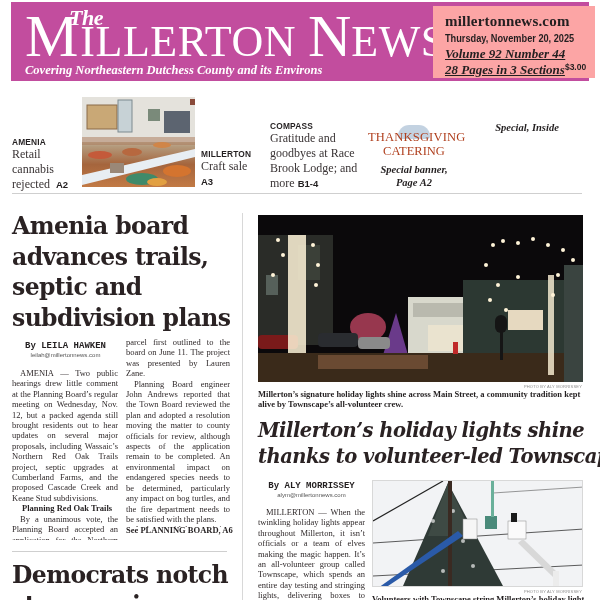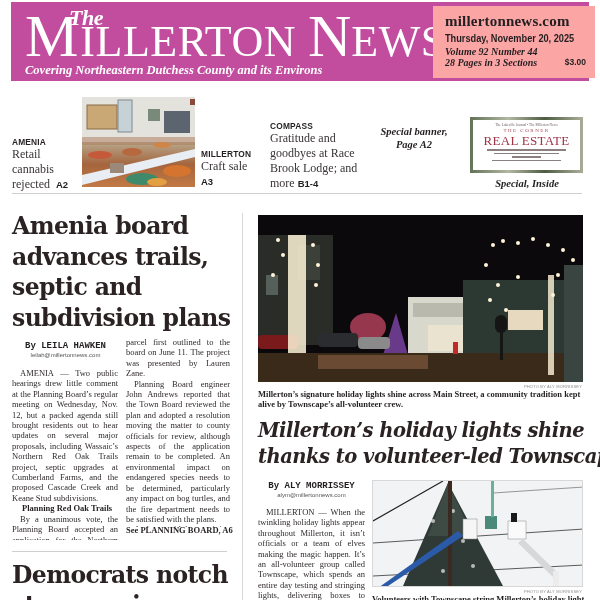--- a/index.html
+++ b/index.html
@@ -35,21 +35,21 @@
   .mast-url {
     font-family: "Liberation Serif", serif; font-weight: bold; font-size: 15px;
     color: #231f20; white-space: nowrap; letter-spacing: 0.2px;
   }
   .mast-date {
     margin-top: 3px; font-family: "Liberation Sans", sans-serif; font-weight: bold;
     font-size: 10px; color: #231f20; white-space: nowrap; transform: scaleX(0.92); transform-origin: left;
   }
   .mast-vol, .mast-pages {
     font-family: "Liberation Serif", serif; font-style: italic; font-weight: bold;
-    font-size: 10px; color: #231f20; white-space: nowrap;
+    font-size: 13px; color: #231f20; white-space: nowrap; text-decoration: underline;
   }
   .mast-vol { margin-top: 2px; }
   .mast-row { display: flex; justify-content: space-between; align-items: flex-start; }
   .mast-price {
     font-family: "Liberation Sans", sans-serif; font-weight: bold; font-size: 8.5px; color: #231f20;
   }
 
   
   .teasers { position: absolute; left: 0; top: 90px; width: 600px; height: 110px; }
   .teaser-label {
@@ -222,38 +222,32 @@
     <div class="teaser-label">MILLERTON</div>
     <div class="teaser-text"><span>Craft sale</span>&nbsp; <span class="teaser-page">A3</span></div>
   </div>
 
   <div class="t-compass">
     <div class="teaser-label">COMPASS</div>
     <div class="teaser-text"><span>Gratitude and goodbyes at Race Brook Lodge; and more</span> <span class="teaser-page">B1-4</span></div>
   </div>
 
   <div class="t-thanks">
+    <div class="t-thanks-logo">
+      <div class="t-thanks-pot"></div>
+      <div class="t-thanks-line1">THANKSGIVING</div>
+      <div class="t-thanks-line2">CATERING</div>
+    </div>
     <div class="t-cap">
       <div>Special banner,</div>
       <div>Page A2</div>
     </div>
   </div>
 
   <div class="t-realestate">
-    <div class="t-re-box">
-      <div class="t-re-small">The Lakeville Journal • The Millerton News</div>
-      <div class="t-re-corner">THE CORNER</div>
-      <div class="t-re-title">REAL ESTATE</div>
-      <div class="t-re-lines">
-        <div style="width:80%"></div>
-          <div style="width:65%"></div>
-          <div style="width:30%"></div>
-          <div style="width:70%"></div>
-      </div>
-    </div>
     <div class="t-cap t-re-cap">Special, Inside</div>
   </div>
 
   <div class="teaser-rule"></div>
 </section>
 
 <div class="col-divider"></div>
 
 <article>
   <h1 class="lead-headline">Amenia board advances trails, septic and subdivision plans</h1>

